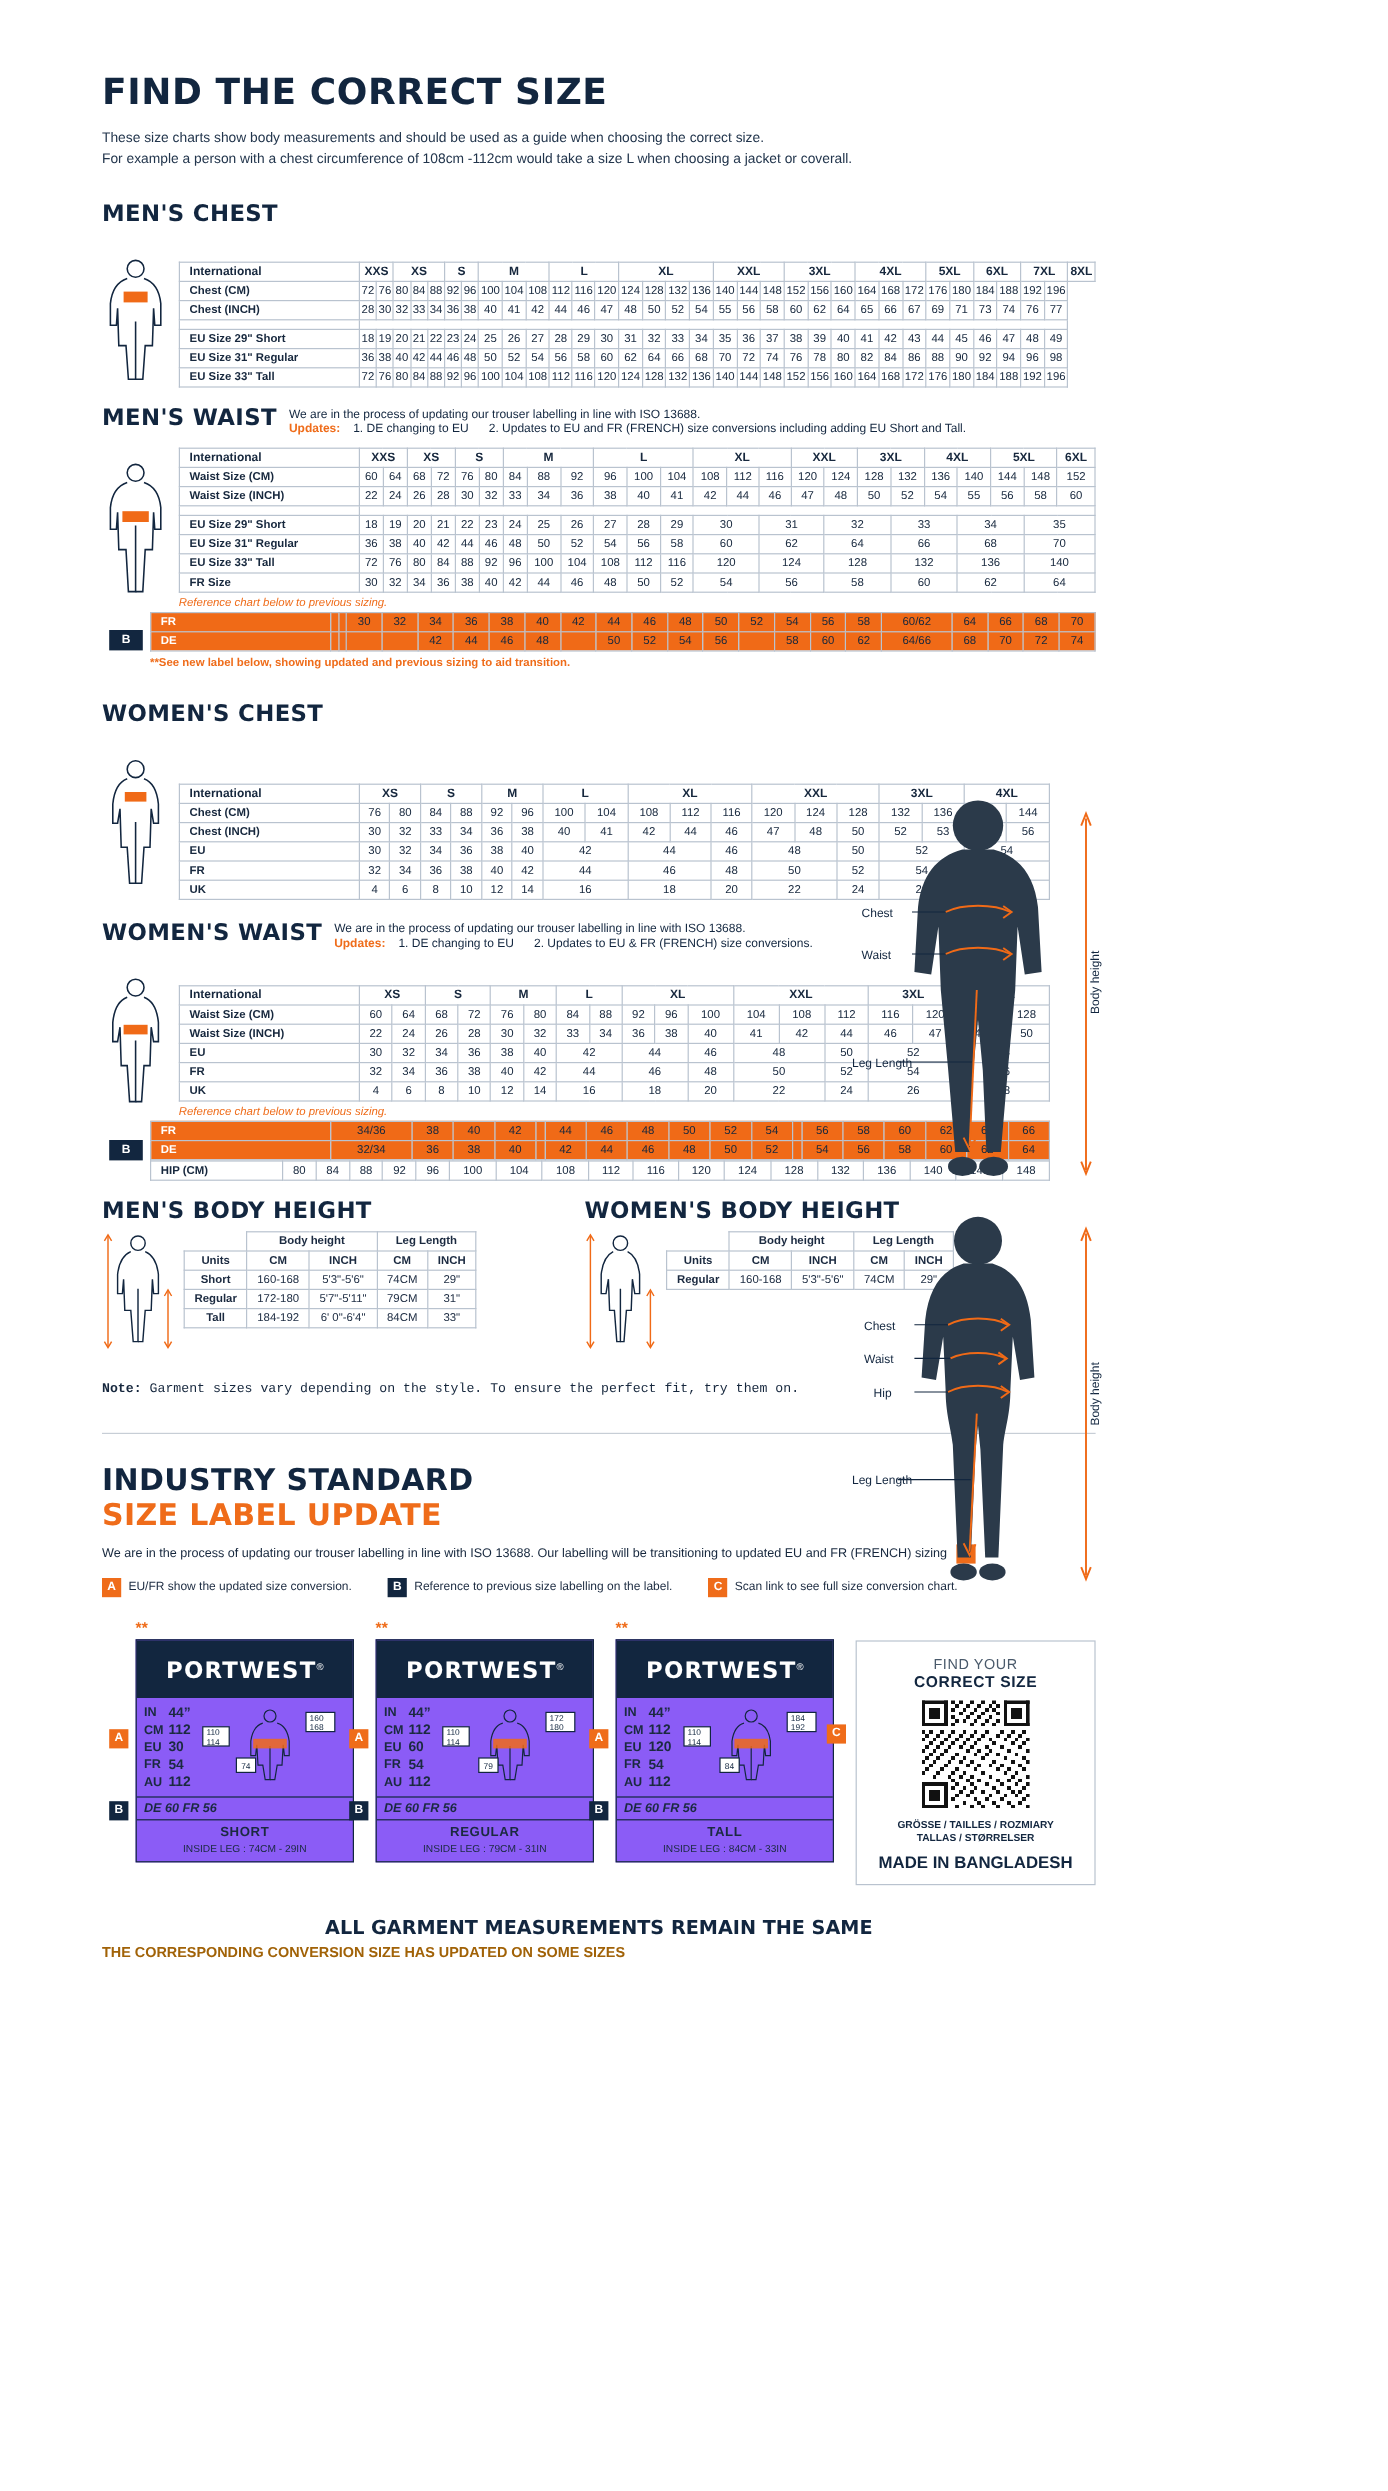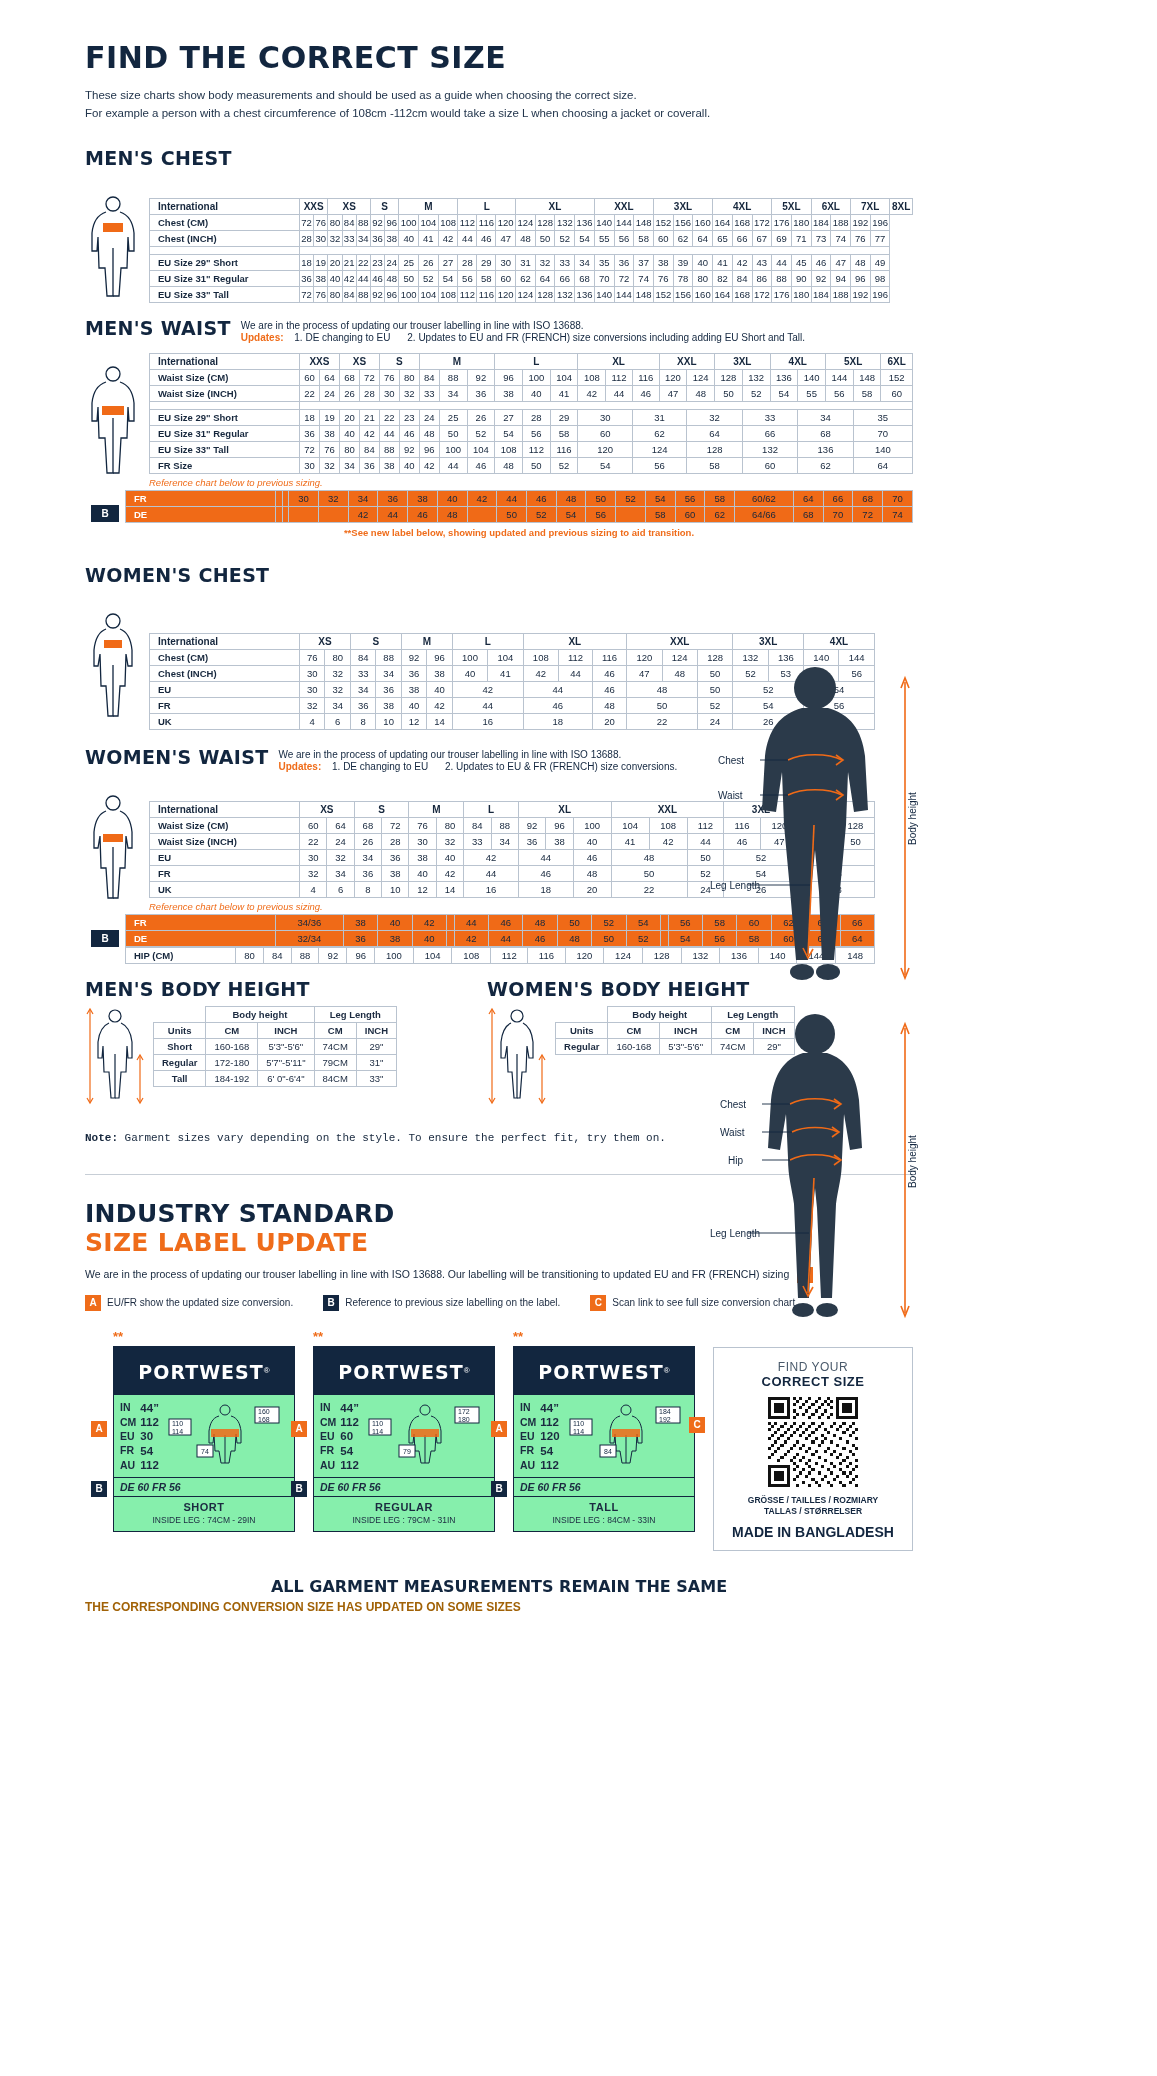--- a/index.html
+++ b/index.html
@@ -5,21 +5,21 @@
   * { box-sizing: border-box; }
   html, body { margin:0; padding:0; }
   body {
     width: 1157px;
     min-height: 2076px;
     background: #ffffff;
     font-family: "Liberation Sans", sans-serif;
     color: #1b2a40;
     -webkit-font-smoothing: antialiased;
   }
-  .page { position: relative; width: 998px; padding: 20px 85px 30px 85px; }
+  .page { position: relative; width: 998px; padding: 40px 85px 30px 85px; }
 
   
   h1.title {
     font-size: 30px;
     letter-spacing: 0.5px;
     font-weight: 800;
     color: #12263f;
     margin: 20px 0 12px 0;
     font-family: "DejaVu Sans", sans-serif;
   }
@@ -53,21 +53,21 @@
     width: 150px;
   }
   table.sz tr.head th { font-weight: 700; font-size: 10px; }
   table.sz tr.spacer td { border-left: 1px solid #b9c3cf; border-right:1px solid #b9c3cf; border-top: 1px solid #b9c3cf; border-bottom: 1px solid #b9c3cf; height: 8px; background:#fff;}
   .orange-row td { background: #f06a17; color: #fff; font-weight: 700; border-color:#f06a17; }
   .orange-row td.lbl { background:#f06a17; color:#fff; }
 
   .note-orange { color:#ef6c1a; font-size: 9.5px; font-style: italic; margin: 3px 0 0 0; }
   .update-line { font-size: 10px; color:#12263f; margin: 6px 0 2px 0; }
   .update-line .ul-lbl { color:#ef6c1a; font-weight:700; }
-  .right-note { text-align:center; font-size: 9.5px; color:#ef6c1a; font-weight:700; margin-top:4px; }
+  .right-note { text-align:left; font-size: 9.5px; color:#ef6c1a; font-weight:700; margin-top:4px; }
 
   .sec-block { margin-bottom: 6px; }
   .with-figure { display:flex; gap: 8px; align-items: flex-end; }
   .fig-col { width: 56px; flex: 0 0 56px; padding-top: 18px; }
   .tbl-col { flex: 1 1 auto; }
 
   .badge-b {
     display:inline-block; width: 28px; height: 17px; background:#12263f; color:#fff;
     font-size: 10px; font-weight:700; text-align:center; line-height:17px; vertical-align: middle;
   }
@@ -101,21 +101,21 @@
   .tag { display:inline-block; width:16px; height:16px; background:#ef6c1a; color:#fff; font-size:10px; font-weight:700;
          text-align:center; line-height:16px; vertical-align:middle; }
   .tag.navy { background:#12263f; }
   .legend { display:flex; gap: 30px; font-size: 10px; align-items:center; margin-bottom: 18px; }
   .legend > div { display:flex; gap:6px; align-items:center; }
 
   
   .labels-row { display:flex; gap: 18px; align-items:flex-start; }
   .label-card { position:relative; width: 200px; }
   .stars { color:#ef6c1a; font-weight:700; font-size:13px; margin-bottom:2px; }
-  .lab-box { border:1px solid #12263f; background:#86efac; }
+  .lab-box { border:1px solid #12263f; background:#8b5cf6; }
   .lab-top { background:#12263f; color:#fff; text-align:center; padding: 14px 0 12px 0; }
   .brandword { font-family:"DejaVu Sans", sans-serif; font-weight:800; font-size:19px; letter-spacing:1px; }
   .lab-body { padding: 6px 6px 4px 6px; display:flex; gap:4px; }
   .lab-codes { font-size: 10px; line-height:1.25; }
   .lab-codes table { border-collapse:collapse; }
   .lab-codes td { padding: 0 4px 0 0; font-weight:700; font-size:10.5px;}
   .lab-codes td.v { font-size: 11.5px; }
   .lab-fig { flex:1 1 auto; position:relative; height: 66px; }
   .lab-de { border-top:1px solid #12263f; padding: 3px 6px; font-size: 10.5px; font-style: italic; font-weight:700; }
   .lab-foot { border-top:1px solid #12263f; text-align:center; padding: 4px 2px 6px 2px; }

